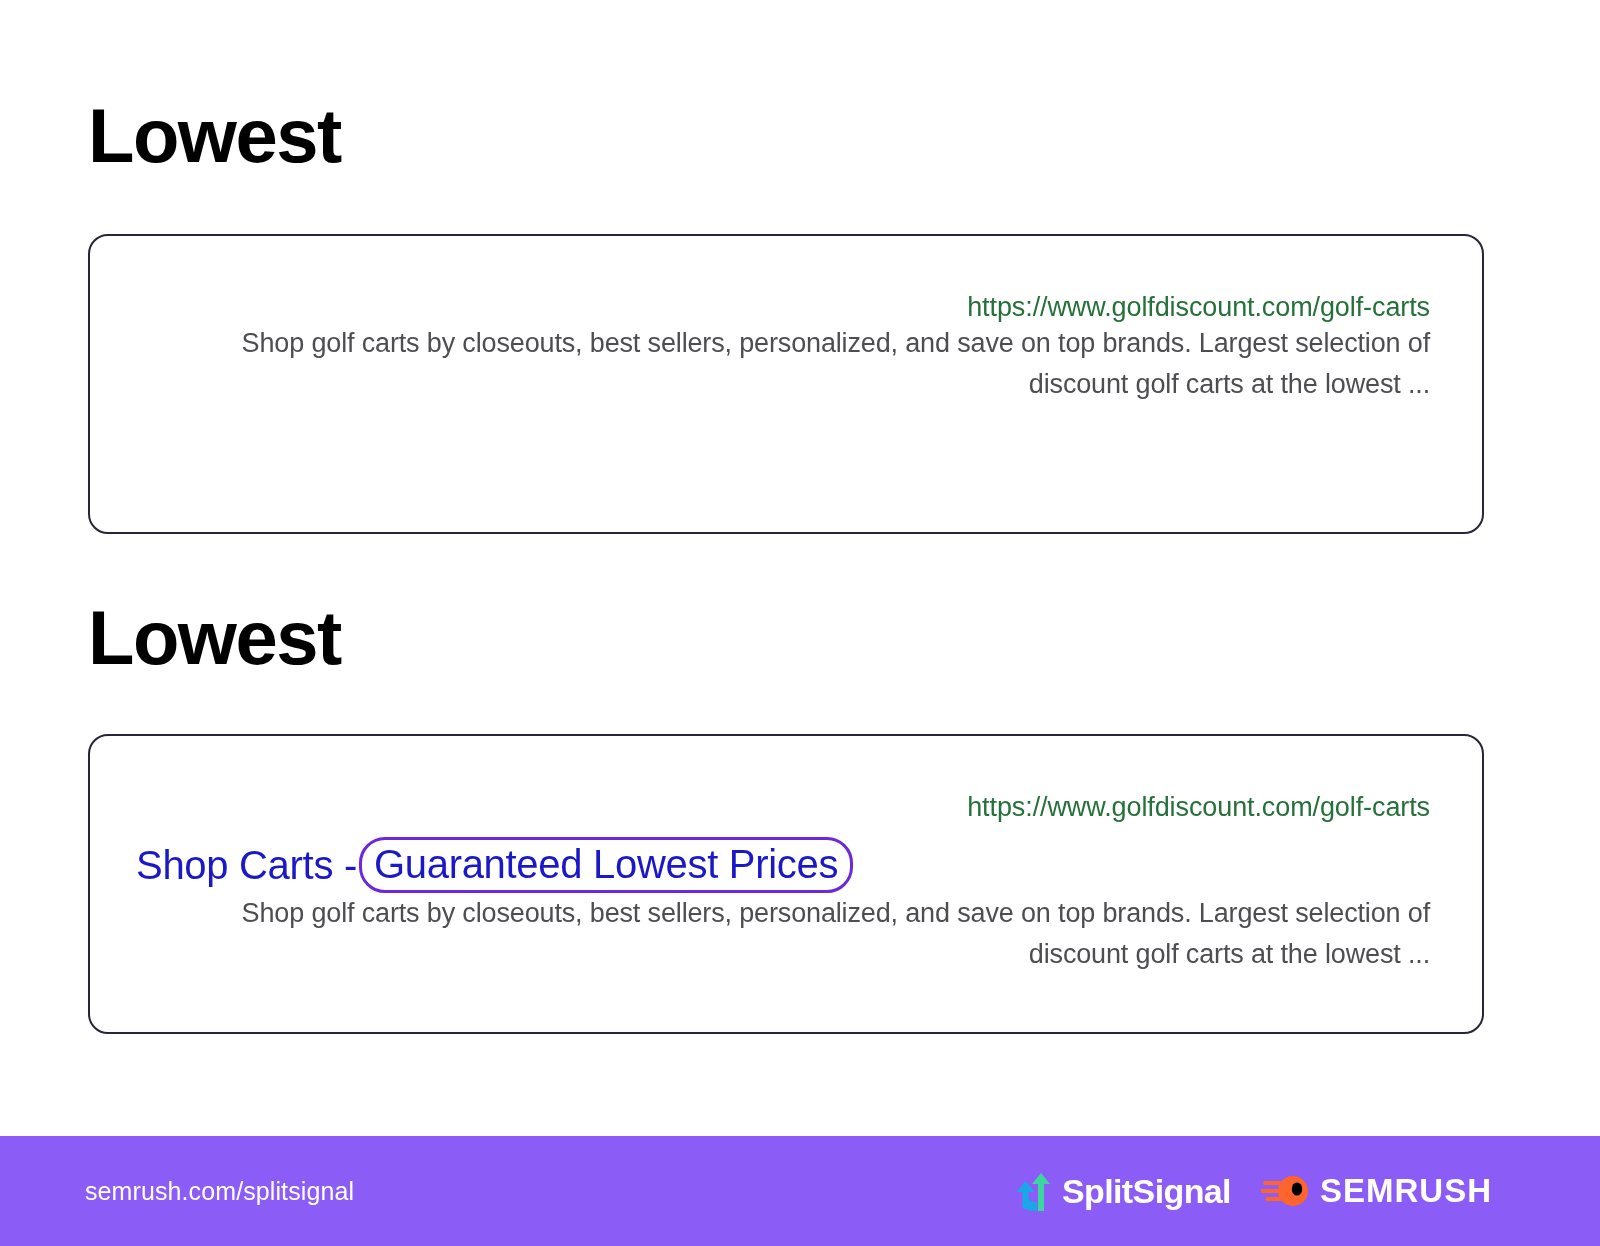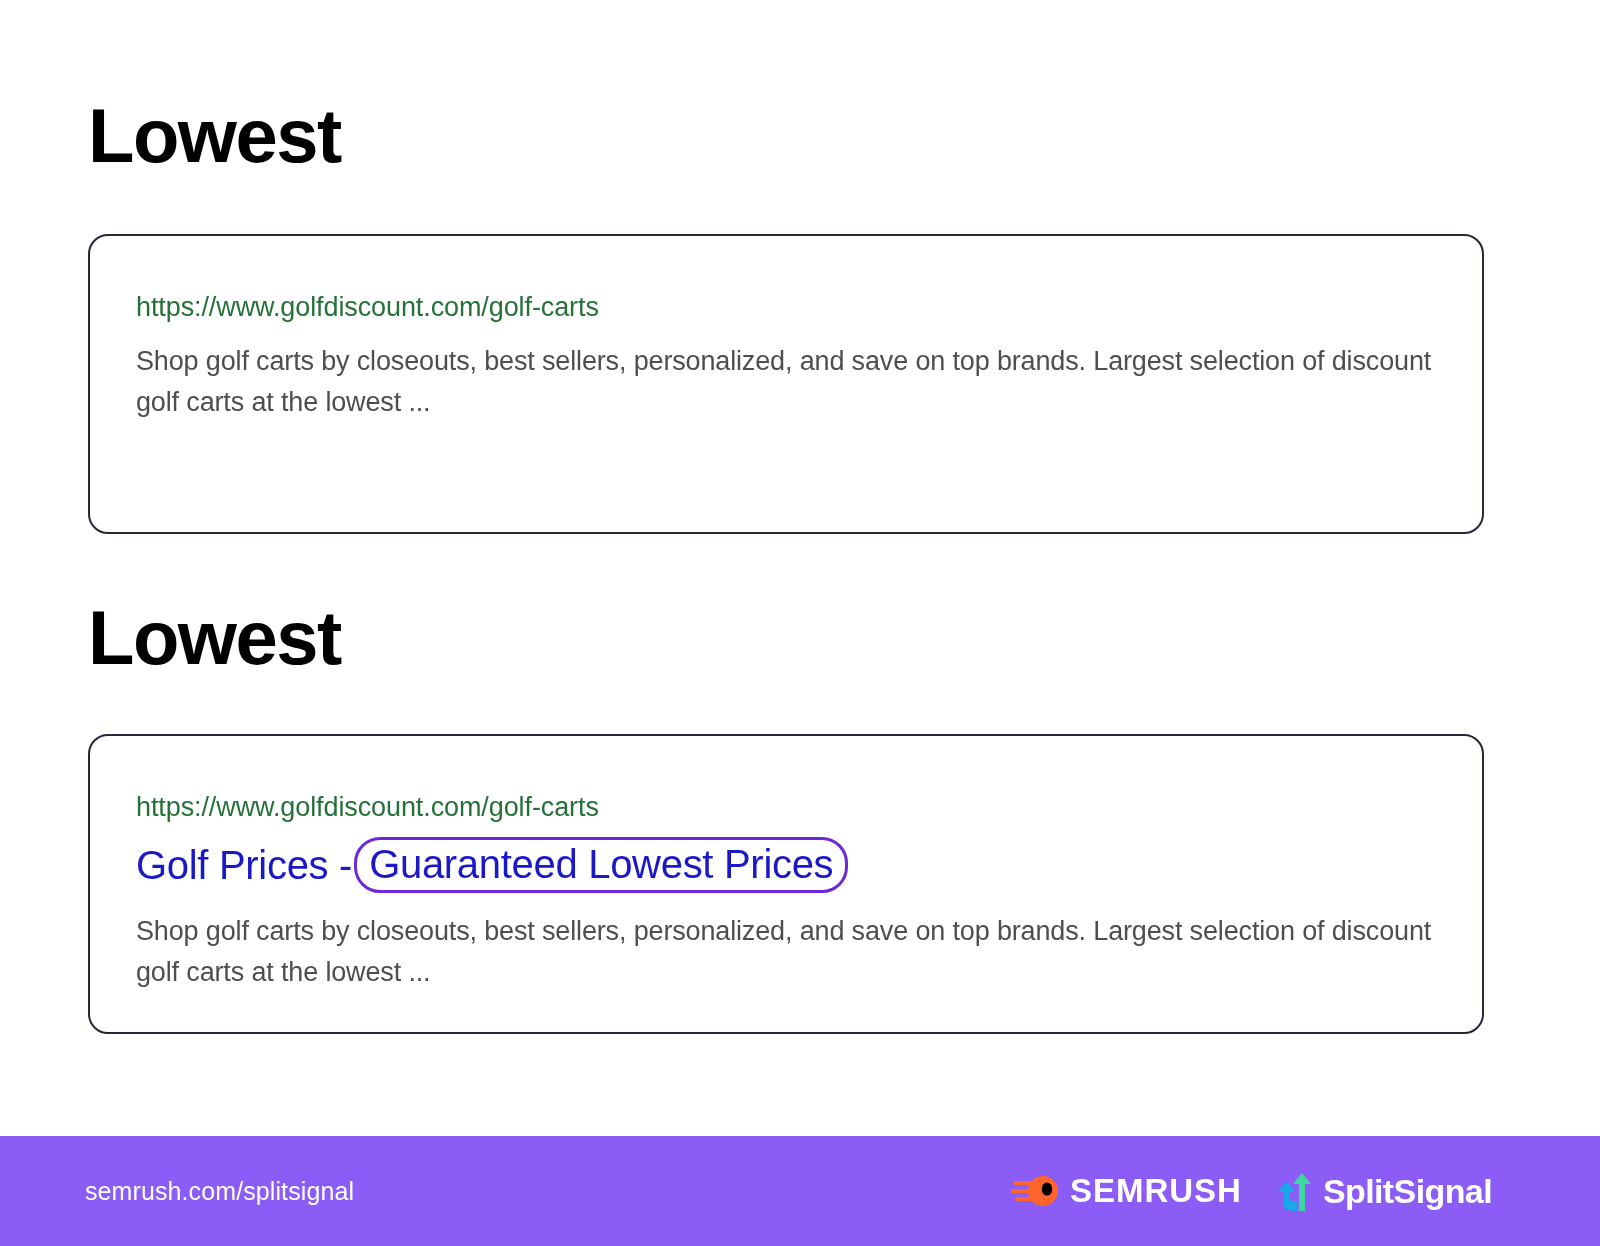--- a/index.html
+++ b/index.html
@@ -51,22 +51,23 @@
     height: 300px;
   }
   .card-variant {
     top: 734px;
     height: 300px;
   }
 
   .serp-inner {
     position: absolute;
     left: 46px;
-    right: 41px;
+    right: 52px;
     top: 56px;
+    text-align: right;
   }
 
   .serp-url {
     font-family: "Liberation Sans", sans-serif;
     font-size: 27px;
     line-height: 1.15;
     color: #26713a;
     letter-spacing: -0.1px;
     white-space: nowrap;
   }
@@ -88,21 +89,20 @@
     display: inline-block;
     border: 3px solid #6d28d9;
     border-radius: 26px;
     padding: 3px 12px 5px 12px;
     margin-left: 2px;
     color: #1b18c8;
     line-height: 1.05;
   }
 
   .serp-desc {
-    margin-top: 18px;
     font-family: "Liberation Sans", sans-serif;
     font-size: 27px;
     line-height: 1.52;
     color: #4e4e52;
     letter-spacing: -0.15px;
     max-width: 1320px;
   }
 
   
   .footer-bar {
@@ -163,51 +163,51 @@
       <div class="serp-desc">Shop golf carts by closeouts, best sellers, personalized, and save on top brands. Largest selection of discount golf carts at the lowest ...</div>
     </div>
   </div>
 
   <div class="section-heading heading-variant">Lowest</div>
 
   <div class="serp-card card-variant">
     <div class="serp-inner">
       <div class="serp-url">https://www.golfdiscount.com/golf-carts</div>
       <div class="serp-title">
-        <span class="title-base">Golf Prices -</span>
+        <span class="title-base">Shop Carts -</span>
         <span class="title-highlight">Guaranteed Lowest Prices</span>
       </div>
       <div class="serp-desc">Shop golf carts by closeouts, best sellers, personalized, and save on top brands. Largest selection of discount golf carts at the lowest ...</div>
     </div>
   </div>
 
   <div class="footer-bar">
     <div class="footer-url">semrush.com/splitsignal</div>
 
     <div class="footer-logos">
+
+      <div class="logo-block">
+        <svg class="logo-mark" width="42" height="40" viewBox="0 0 42 40">
+
+          <path d="M11.5 38 L11.5 21 L5.5 21 L14.5 10 L23.5 21 L17.5 21 L17.5 27
+                   C17.5 32 21 34 26 34 L26 40 C16 40 11.5 36 11.5 38 Z" fill="#1aa7e8"></path>
+
+          <path d="M30 2 L39 13 L33 13 L33 40 L27 40 L27 13 L21 13 Z" fill="#3ed6a0"></path>
+          <path d="M14.5 28 C14.5 34 19 37 26 37 L26 31 C21.5 31 17.5 30 17.5 26 Z" fill="#1aa7e8"></path>
+        </svg>
+        <span class="logo-text">SplitSignal</span>
+      </div>
 
       <div class="logo-block">
         <svg class="logo-mark" width="50" height="34" viewBox="0 0 50 34">
           <ellipse cx="32" cy="17" rx="15" ry="15" fill="#ff642d"></ellipse>
           <ellipse cx="36" cy="15" rx="5.2" ry="6.6" fill="#000000"></ellipse>
           <path d="M20 7 L4 7 C1.5 7 1.5 11 4 11 L20 11 Z" fill="#ff642d"></path>
           <path d="M19 15 L1 15 C-1.5 15 -1.5 19 1 19 L19 19 Z" fill="#ff642d"></path>
           <path d="M20 23 L6 23 C3.5 23 3.5 27 6 27 L20 27 Z" fill="#ff642d"></path>
         </svg>
         <span class="logo-text semrush-word">SEMRUSH</span>
       </div>
 
-      <div class="logo-block">
-        <svg class="logo-mark" width="42" height="40" viewBox="0 0 42 40">
-
-          <path d="M11.5 38 L11.5 21 L5.5 21 L14.5 10 L23.5 21 L17.5 21 L17.5 27
-                   C17.5 32 21 34 26 34 L26 40 C16 40 11.5 36 11.5 38 Z" fill="#1aa7e8"></path>
-
-          <path d="M30 2 L39 13 L33 13 L33 40 L27 40 L27 13 L21 13 Z" fill="#3ed6a0"></path>
-          <path d="M14.5 28 C14.5 34 19 37 26 37 L26 31 C21.5 31 17.5 30 17.5 26 Z" fill="#1aa7e8"></path>
-        </svg>
-        <span class="logo-text">SplitSignal</span>
-      </div>
-
     </div>
   </div>
 
 </div>
 
 </body></html>

